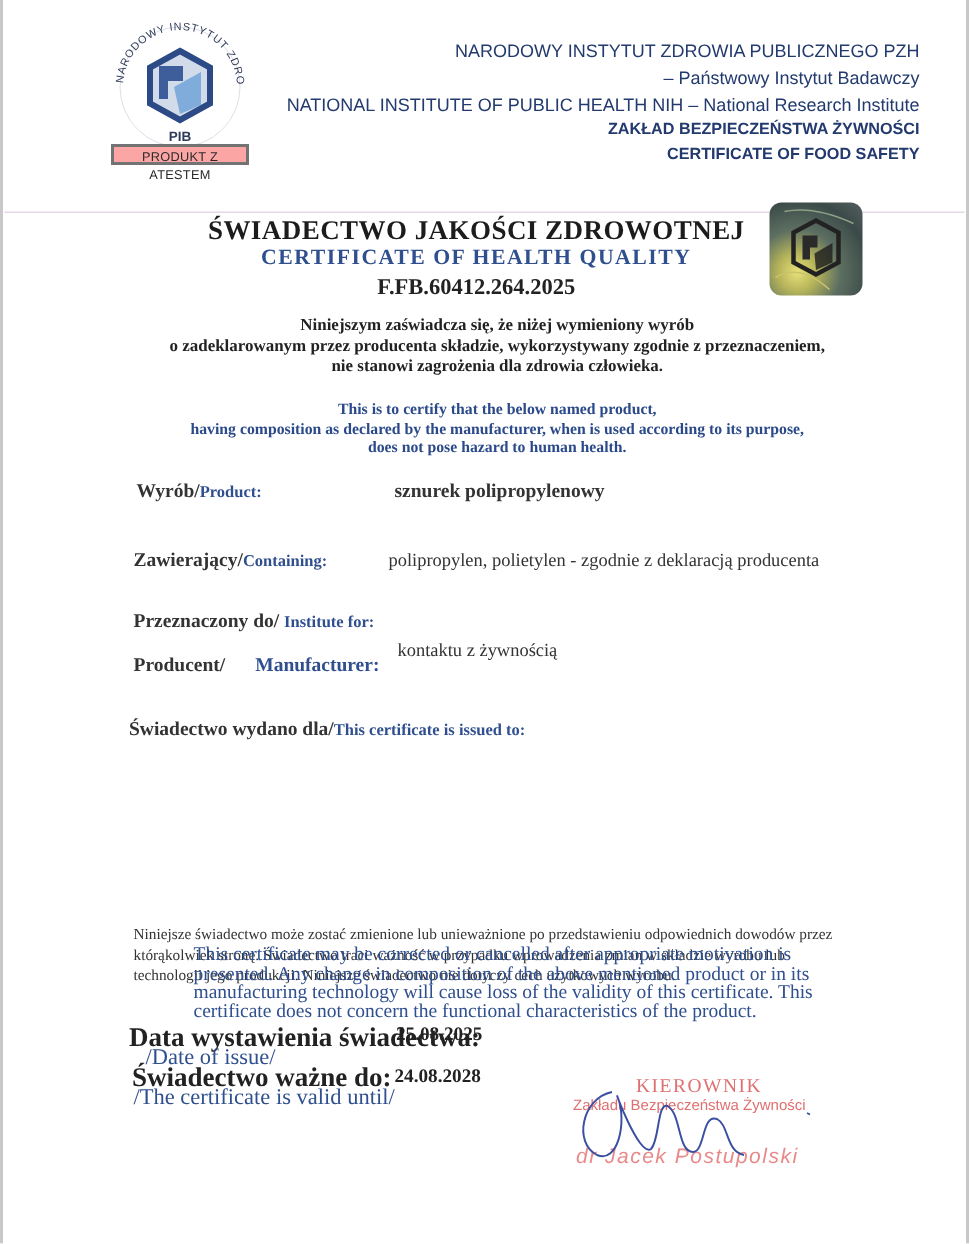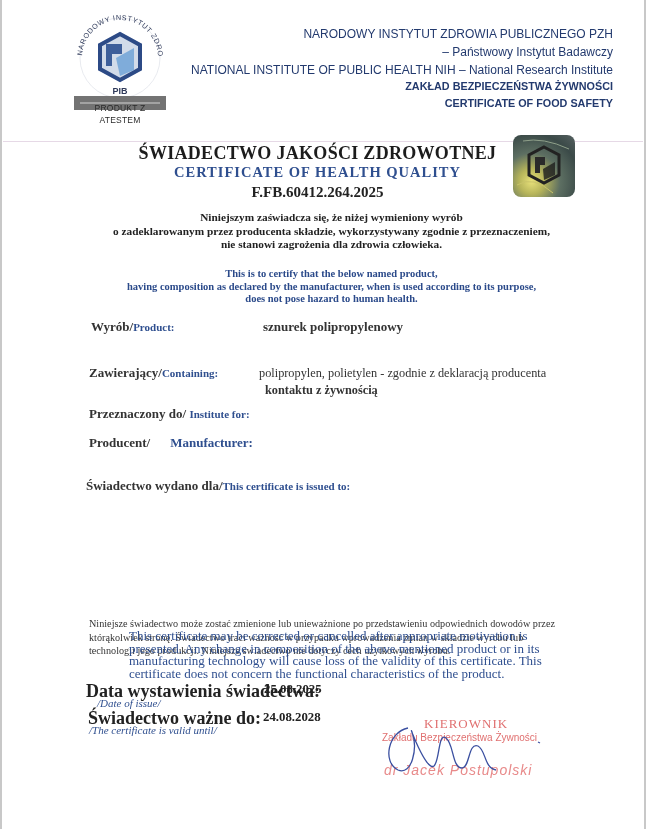--- a/index.html
+++ b/index.html
@@ -10,23 +10,23 @@
       color: #1e1e1e;
     }
     .page-border-left { position: absolute; left: 0; top: 0; width: 2px; height: 829px; background: #c8c8c8; }
     .page-border-right { position: absolute; left: 644px; top: 0; width: 2px; height: 829px; background: #c8c8c8; }
     .rule { position: absolute; left: 3px; top: 141px; width: 640px; height: 1px; background: #e6d9e6; }
 
     
     .logo { position: absolute; left: 68px; top: 14px; width: 104px; height: 98px; }
     .logo-badge {
       position: absolute; left: 6px; top: 82px; width: 92px; height: 14px;
-      border: 6px solid #737373; box-sizing: border-box;
+      border: 2px solid #737373; box-sizing: border-box;
       font-family: "Liberation Sans", sans-serif; font-size: 8.5px; letter-spacing: 0.2px;
-      text-align: center; line-height: 12px; color: #2a2a2a; background: #a3a3a3;
+      text-align: center; line-height: 12px; color: #2a2a2a; background: #fca5a5;
     }
 
     .inst { position: absolute; right: 34px; text-align: right; font-family: "Liberation Sans", sans-serif; color: #233a6e; font-size: 12px; }
     .inst.bold { font-weight: bold; font-size: 10.8px; }
 
     .center { position: absolute; left: 0; width: 647px; text-align: center; }
     .title-pl { top: 143px; font-size: 18px; font-weight: bold; color: #1c1c1c; letter-spacing: 0.3px; left: -6px; }
     .title-en { top: 164px; font-size: 14.5px; font-weight: bold; color: #2f4f8f; letter-spacing: 1px; left: -6px; }
     .cert-no { top: 184px; font-size: 15px; font-weight: bold; color: #222; left: -6px; }
 
@@ -41,21 +41,21 @@
 
     .label { position: absolute; font-weight: bold; font-size: 13px; color: #333; }
     .label .en { color: #2f4f8f; font-size: 11px; }
     .value { position: absolute; font-size: 12.3px; color: #333; }
     .value.bold { font-weight: bold; font-size: 13px; }
 
     .notice-pl { position: absolute; left: 89px; top: 617px; width: 470px; font-size: 10.2px; line-height: 13.5px; color: #333; }
     .notice-en { position: absolute; left: 129px; top: 630px; width: 430px; font-size: 13px; line-height: 12.6px; color: #2f4f8f; }
 
     .date-label { position: absolute; font-weight: bold; font-size: 18px; color: #222; }
-    .date-sub { position: absolute; font-size: 11px; font-style: italic; color: #2f4f8f; }
+    .date-sub { position: absolute; font-size: 15px; color: #2f4f8f; }
     .date-value { position: absolute; font-weight: bold; font-size: 12.8px; color: #222; }
 
     .stamp { position: absolute; left: 378px; top: 712px; width: 190px; height: 76px; }
     .stamp-title { position: absolute; left: 46px; top: 4px; font-size: 13px; color: #e07070; letter-spacing: 1px; font-family: "Liberation Serif", serif; }
     .stamp-dept { position: absolute; left: 4px; top: 20px; font-size: 10px; color: #e07070; font-family: "Liberation Sans", sans-serif; }
     .stamp-name { position: absolute; left: 6px; top: 50px; font-size: 14px; color: #e88a8a; font-style: italic; font-family: "Liberation Sans", sans-serif; letter-spacing: 1px; }
     .stamp-sig { position: absolute; left: 0; top: 0; }
   </style>
 </head>
 <body>
@@ -120,21 +120,21 @@
 <div class="value bold" style="left:263px; top:319px;">sznurek polipropylenowy</div>
 
 <div class="label" style="left:89px; top:365px;">
   <span>Zawierający/</span><span class="en">Containing:</span>
 </div>
 <div class="value" style="left:259px; top:366px;">polipropylen, polietylen - zgodnie z deklaracją  producenta</div>
 
 <div class="label" style="left:89px; top:406px;">
   <span>Przeznaczony do/ </span><span class="en">Institute for:</span>
 </div>
-<div class="value" style="left:265px; top:383px;font-weight:bold;">kontaktu z żywnością</div>
+<div class="value" style="left:265px; top:426px;">kontaktu z żywnością</div>
 
 <div class="label" style="left:89px; top:435px;">
   <span>Producent/</span><span class="en" style="font-size:13px;margin-left:20px;">Manufacturer:</span>
 </div>
 <div class="value" style="left:263px; top:436px;"></div>
 
 <div class="label" style="left:86px; top:478px;">
   <span>Świadectwo wydano dla/</span><span class="en">This certificate is issued to:</span>
 </div>
 <div class="value" style="left:360px; top:479px;"></div>

